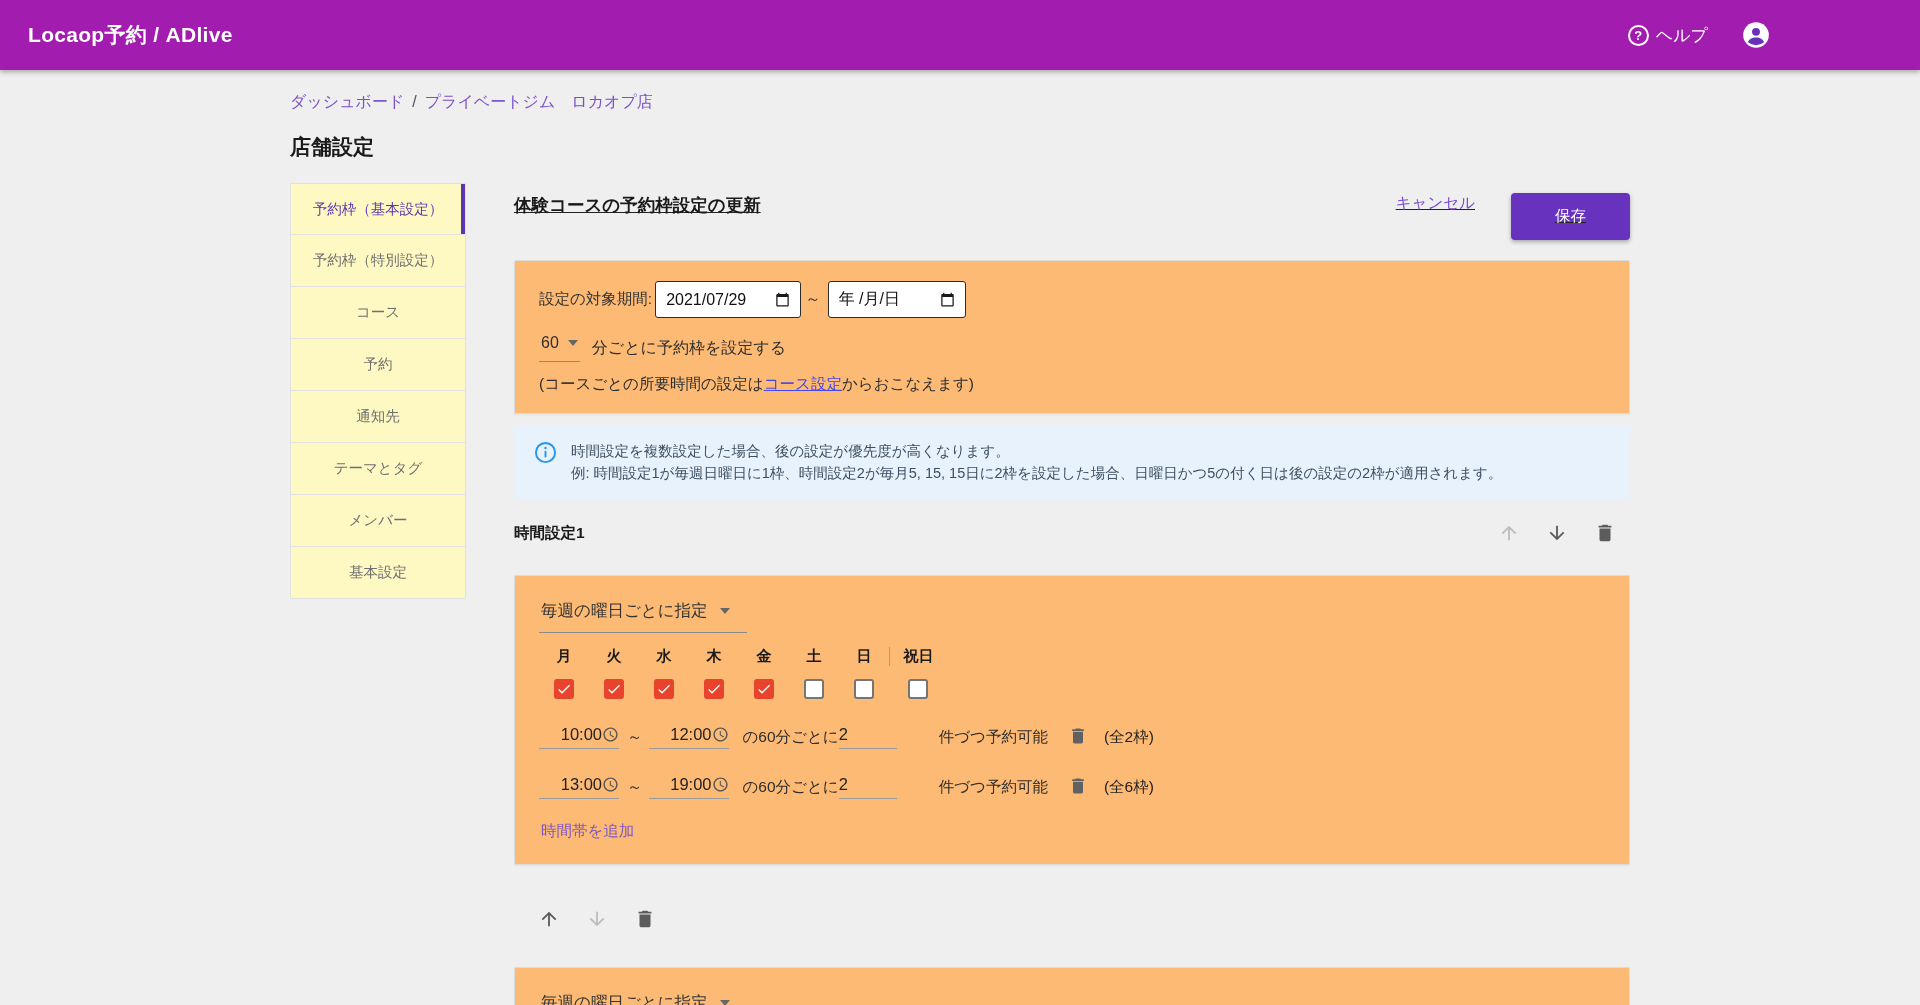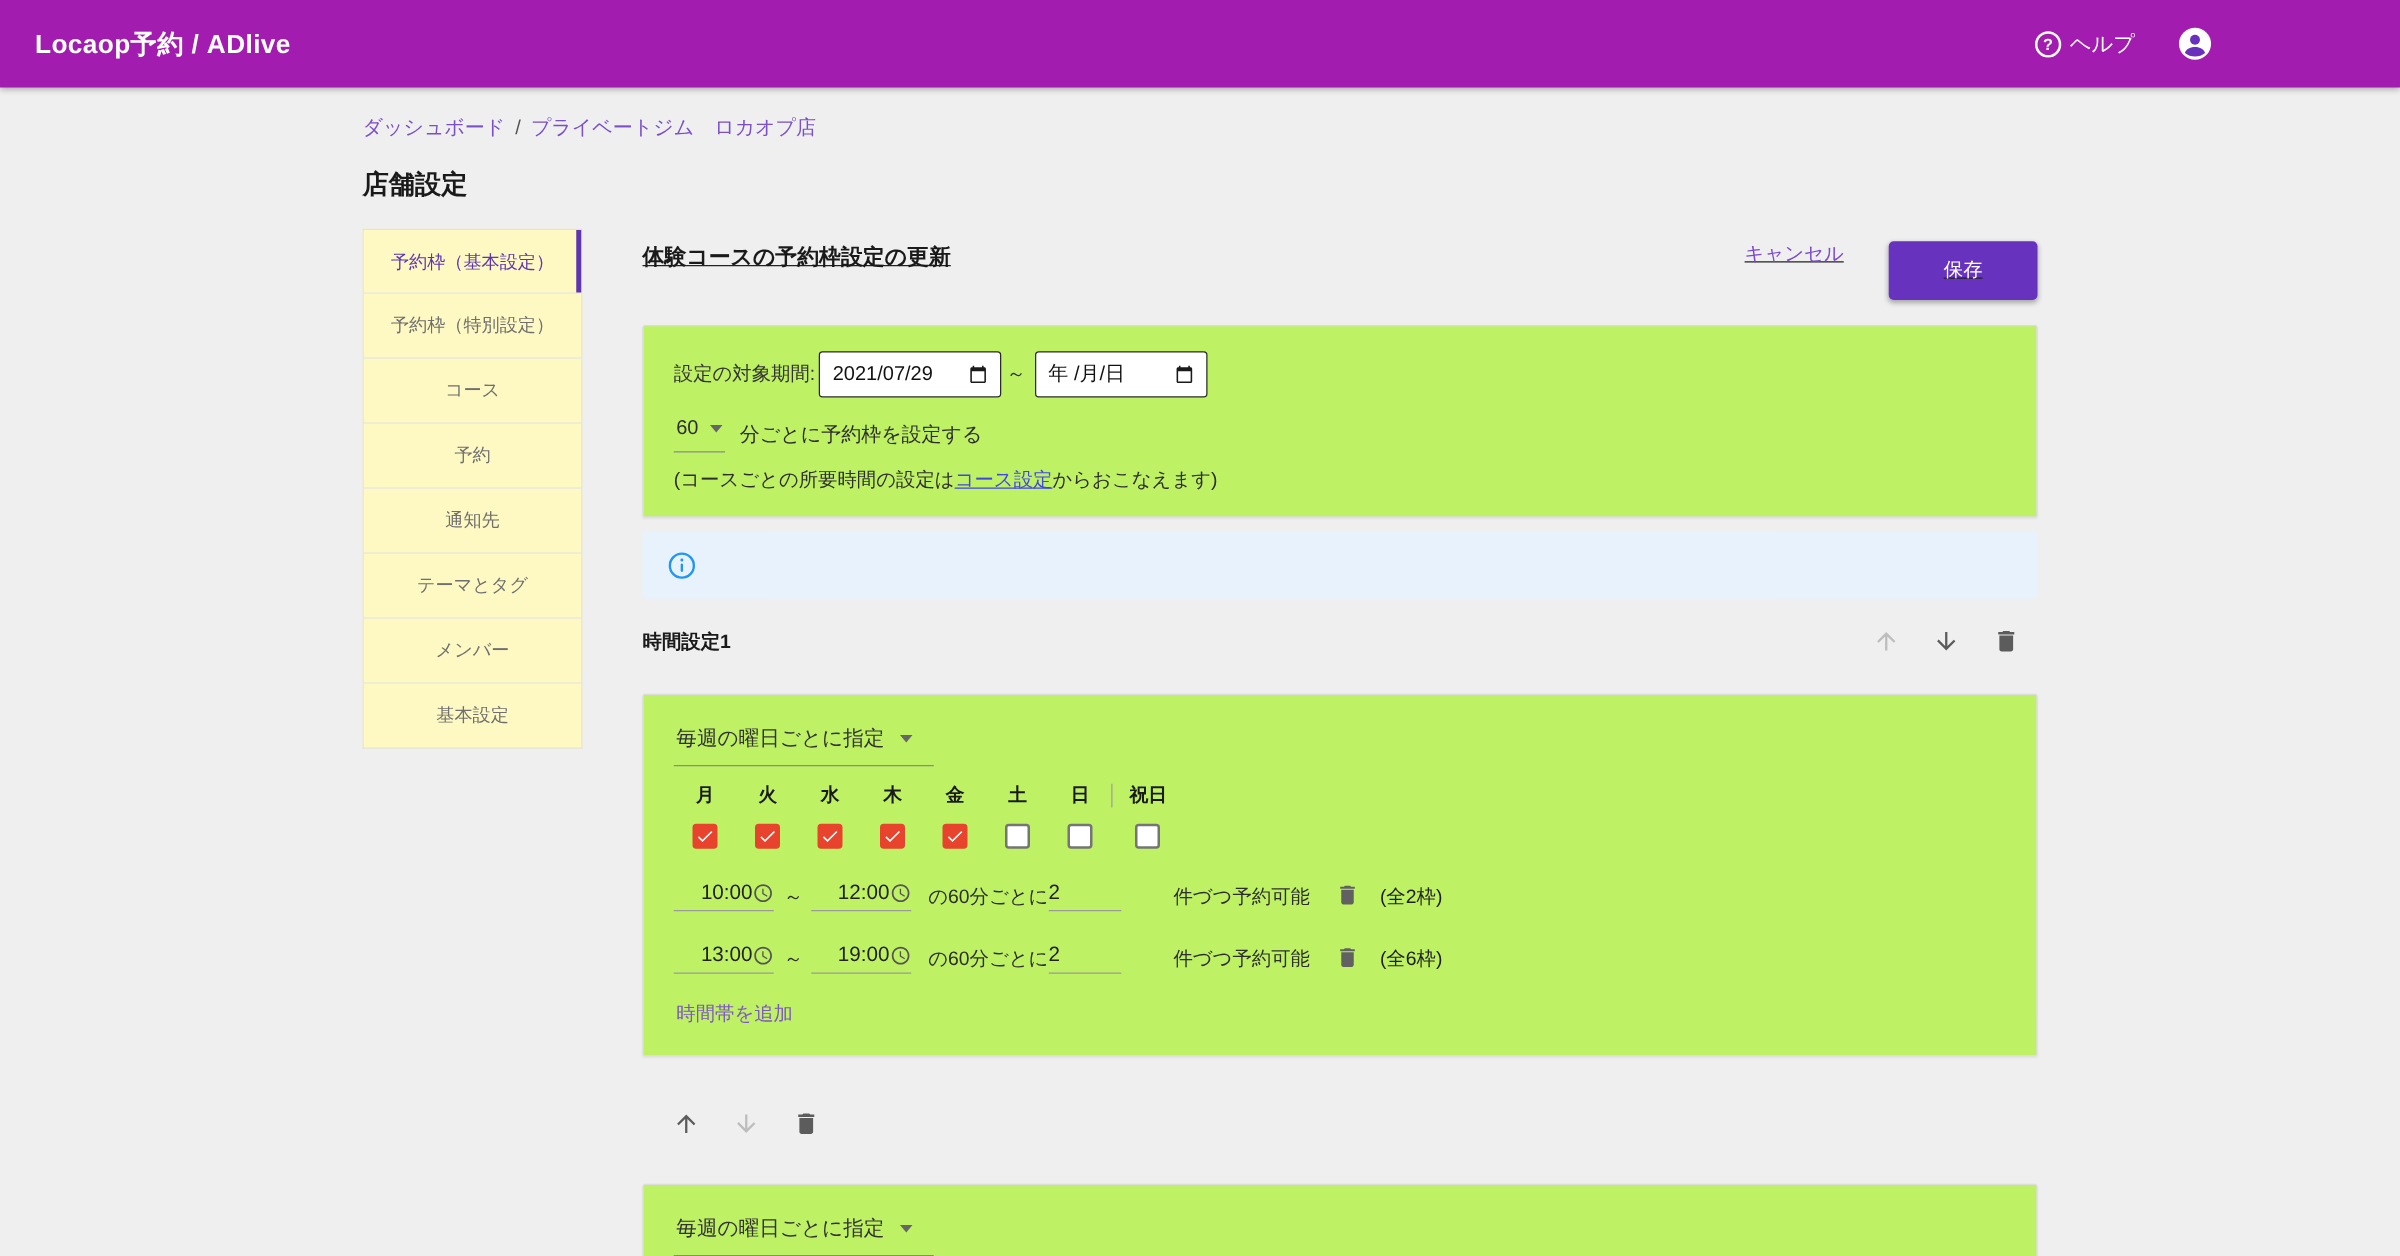--- a/index.html
+++ b/index.html
@@ -52,21 +52,21 @@
   .cancel-btn {
     background:none; border:none; color:#7b48ce; font-size:15.5px;
     font-family:inherit; cursor:pointer; margin-right:36px; font-weight:500;
   }
   .save-btn {
     background:#6733be; color:#fff; border:none; border-radius:4px;
     font-family:inherit; font-size:15.5px; padding:13px 44px; cursor:pointer;
     box-shadow:0 2px 4px rgba(0,0,0,.3);
   }
   .card {
-    background:#bef264; border:1px solid #dcdcdc; border-radius:2px;
+    background:#fdba74; border:1px solid #dcdcdc; border-radius:2px;
     box-shadow:0 1px 2px rgba(0,0,0,.06);
   }
   .card1 { margin-top:17px; padding:20px 24px 18px; }
   .period-row { display:flex; align-items:center; font-size:15.5px; color:#333; }
   .date-field {
     display:inline-flex; align-items:center; justify-content:space-between;
     border:1.5px solid #2b2b2b; border-radius:3px; height:37px;
     padding:0 10px; margin-left:3px; font-size:16px; color:#111;
     background:#fff; cursor:text;
   }
@@ -238,20 +238,24 @@
           <span>(コースごとの所要時間の設定は</span><a style="text-decoration:underline;">コース設定</a><span>からおこなえます)</span>
         </div>
       </section>
 
       <section class="infobox">
         <svg class="info-icon" viewBox="0 0 24 24">
           <circle cx="12" cy="12" r="10" fill="none" stroke="#2196f3" stroke-width="2"></circle>
           <rect x="11" y="10.2" width="2" height="7" rx="1" fill="#2196f3"></rect>
           <circle cx="12" cy="7.3" r="1.25" fill="#2196f3"></circle>
         </svg>
+        <div class="info-text">
+          <div>時間設定を複数設定した場合、後の設定が優先度が高くなります。</div>
+          <div>例: 時間設定1が毎週日曜日に1枠、時間設定2が毎月5, 15, 15日に2枠を設定した場合、日曜日かつ5の付く日は後の設定の2枠が適用されます。</div>
+        </div>
       </section>
 
       <div class="section-row">
         <span class="section-title">時間設定1</span>
         <button class="icon-btn disabled">
           <svg viewBox="0 0 24 24">
               <path fill="currentColor" d="M4 12l1.41 1.41L11 7.83V20h2V7.83l5.58 5.58L20 12l-8-8-8 8z"></path>
             </svg>
         </button>
         <button class="icon-btn">

